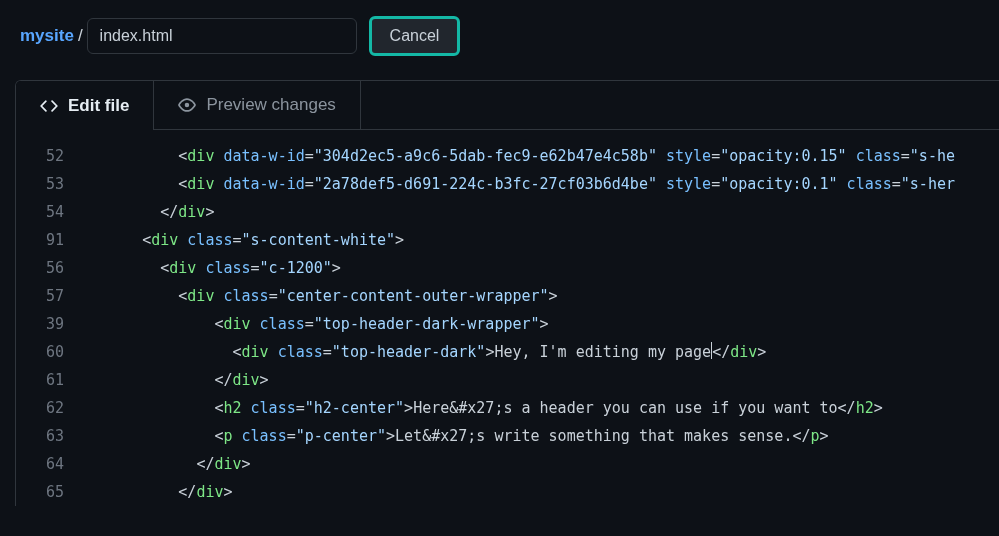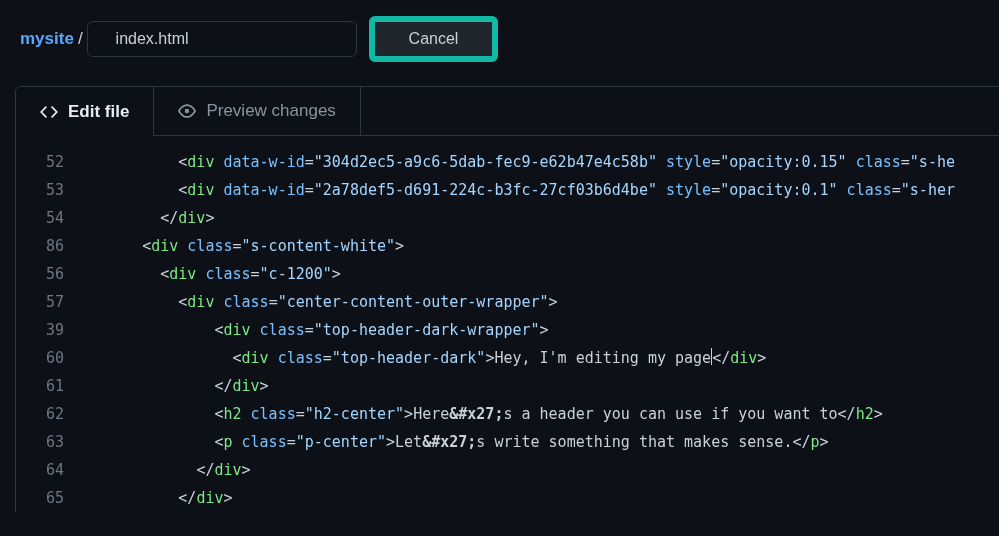--- a/index.html
+++ b/index.html
@@ -29,32 +29,32 @@
     }
     .breadcrumb-sep {
       color: #c9d1d9;
       font-size: 17px;
       margin: 0 4px;
     }
     .filename-input {
       background: #0d1117;
       border: 1px solid #30363d;
       border-radius: 6px;
-      padding: 8px 28px;
+      padding: 8px 12px;
       color: #c9d1d9;
       font-size: 16px;
       width: 270px;
     }
     .cancel-btn {
       background: #21262d;
-      border: 6px solid #14b8a6;
+      border: 3px solid #14b8a6;
       border-radius: 6px;
       color: #c9d1d9;
       font-size: 16px;
-      padding: 8px 34px;
+      padding: 8px 18px;
       margin-left: 12px;
       cursor: pointer;
       text-align: right;
     }
     .editor-wrap {
       margin: 8px 0 0 15px;
       border: 1px solid #30363d;
       border-right: none;
       border-bottom: none;
       border-radius: 6px 0 0 0;
@@ -114,21 +114,21 @@
     .code {
       flex: 1;
       overflow: hidden;
     }
     .tok-punct { color: #c9d1d9; }
     .tok-tag { color: #7ee787; }
     .tok-attr { color: #79c0ff; }
     .tok-op { color: #c9d1d9; }
     .tok-str { color: #a5d6ff; }
     .tok-text { color: #c9d1d9; }
-    .tok-entity { color: #c9d1d9; font-weight: bold; }
+    .tok-entity { color: #c9d1d9; }
     .cursor {
       display: inline-block;
       width: 1px;
       height: 17px;
       background: #c9d1d9;
       vertical-align: -2px;
     }
   </style>
 </head>
 <body>
@@ -158,21 +158,21 @@
       </span>
       <span>Preview changes</span>
     </div>
     <div class="tabs-filler"></div>
   </div>
 
   <div class="code-area" id="code-area">
       <div class="code-line"><div class="gutter">52</div><div class="code"><span>          </span><span class="tok-punct">&lt;</span><span class="tok-tag">div</span><span class="tok-text"> </span><span class="tok-attr">data-w-id</span><span class="tok-op">=</span><span class="tok-str">"304d2ec5-a9c6-5dab-fec9-e62b47e4c58b"</span><span class="tok-text"> </span><span class="tok-attr">style</span><span class="tok-op">=</span><span class="tok-str">"opacity:0.15"</span><span class="tok-text"> </span><span class="tok-attr">class</span><span class="tok-op">=</span><span class="tok-str">"s-he</span></div></div>
       <div class="code-line"><div class="gutter">53</div><div class="code"><span>          </span><span class="tok-punct">&lt;</span><span class="tok-tag">div</span><span class="tok-text"> </span><span class="tok-attr">data-w-id</span><span class="tok-op">=</span><span class="tok-str">"2a78def5-d691-224c-b3fc-27cf03b6d4be"</span><span class="tok-text"> </span><span class="tok-attr">style</span><span class="tok-op">=</span><span class="tok-str">"opacity:0.1"</span><span class="tok-text"> </span><span class="tok-attr">class</span><span class="tok-op">=</span><span class="tok-str">"s-her</span></div></div>
       <div class="code-line"><div class="gutter">54</div><div class="code"><span>        </span><span class="tok-punct">&lt;/</span><span class="tok-tag">div</span><span class="tok-punct">&gt;</span></div></div>
-      <div class="code-line"><div class="gutter">86</div><div class="code"><span>      </span><span class="tok-punct">&lt;</span><span class="tok-tag">div</span><span class="tok-text"> </span><span class="tok-attr">class</span><span class="tok-op">=</span><span class="tok-str">"s-content-white"</span><span class="tok-punct">&gt;</span></div></div>
+      <div class="code-line"><div class="gutter">91</div><div class="code"><span>      </span><span class="tok-punct">&lt;</span><span class="tok-tag">div</span><span class="tok-text"> </span><span class="tok-attr">class</span><span class="tok-op">=</span><span class="tok-str">"s-content-white"</span><span class="tok-punct">&gt;</span></div></div>
       <div class="code-line"><div class="gutter">56</div><div class="code"><span>        </span><span class="tok-punct">&lt;</span><span class="tok-tag">div</span><span class="tok-text"> </span><span class="tok-attr">class</span><span class="tok-op">=</span><span class="tok-str">"c-1200"</span><span class="tok-punct">&gt;</span></div></div>
       <div class="code-line"><div class="gutter">57</div><div class="code"><span>          </span><span class="tok-punct">&lt;</span><span class="tok-tag">div</span><span class="tok-text"> </span><span class="tok-attr">class</span><span class="tok-op">=</span><span class="tok-str">"center-content-outer-wrapper"</span><span class="tok-punct">&gt;</span></div></div>
       <div class="code-line"><div class="gutter">39</div><div class="code"><span>              </span><span class="tok-punct">&lt;</span><span class="tok-tag">div</span><span class="tok-text"> </span><span class="tok-attr">class</span><span class="tok-op">=</span><span class="tok-str">"top-header-dark-wrapper"</span><span class="tok-punct">&gt;</span></div></div>
       <div class="code-line"><div class="gutter">60</div><div class="code"><span>                </span><span class="tok-punct">&lt;</span><span class="tok-tag">div</span><span class="tok-text"> </span><span class="tok-attr">class</span><span class="tok-op">=</span><span class="tok-str">"top-header-dark"</span><span class="tok-punct">&gt;</span><span class="tok-text">Hey, I'm editing my page</span><span class="cursor"></span><span class="tok-punct">&lt;/</span><span class="tok-tag">div</span><span class="tok-punct">&gt;</span></div></div>
       <div class="code-line"><div class="gutter">61</div><div class="code"><span>              </span><span class="tok-punct">&lt;/</span><span class="tok-tag">div</span><span class="tok-punct">&gt;</span></div></div>
       <div class="code-line"><div class="gutter">62</div><div class="code"><span>              </span><span class="tok-punct">&lt;</span><span class="tok-tag">h2</span><span class="tok-text"> </span><span class="tok-attr">class</span><span class="tok-op">=</span><span class="tok-str">"h2-center"</span><span class="tok-punct">&gt;</span><span class="tok-text">Here</span><span class="tok-entity">&amp;#x27;</span><span class="tok-text">s a header you can use if you want to</span><span class="tok-punct">&lt;/</span><span class="tok-tag">h2</span><span class="tok-punct">&gt;</span></div></div>
       <div class="code-line"><div class="gutter">63</div><div class="code"><span>              </span><span class="tok-punct">&lt;</span><span class="tok-tag">p</span><span class="tok-text"> </span><span class="tok-attr">class</span><span class="tok-op">=</span><span class="tok-str">"p-center"</span><span class="tok-punct">&gt;</span><span class="tok-text">Let</span><span class="tok-entity">&amp;#x27;</span><span class="tok-text">s write something that makes sense.</span><span class="tok-punct">&lt;/</span><span class="tok-tag">p</span><span class="tok-punct">&gt;</span></div></div>
       <div class="code-line"><div class="gutter">64</div><div class="code"><span>            </span><span class="tok-punct">&lt;/</span><span class="tok-tag">div</span><span class="tok-punct">&gt;</span></div></div>
       <div class="code-line"><div class="gutter">65</div><div class="code"><span>          </span><span class="tok-punct">&lt;/</span><span class="tok-tag">div</span><span class="tok-punct">&gt;</span></div></div>
     </div>

